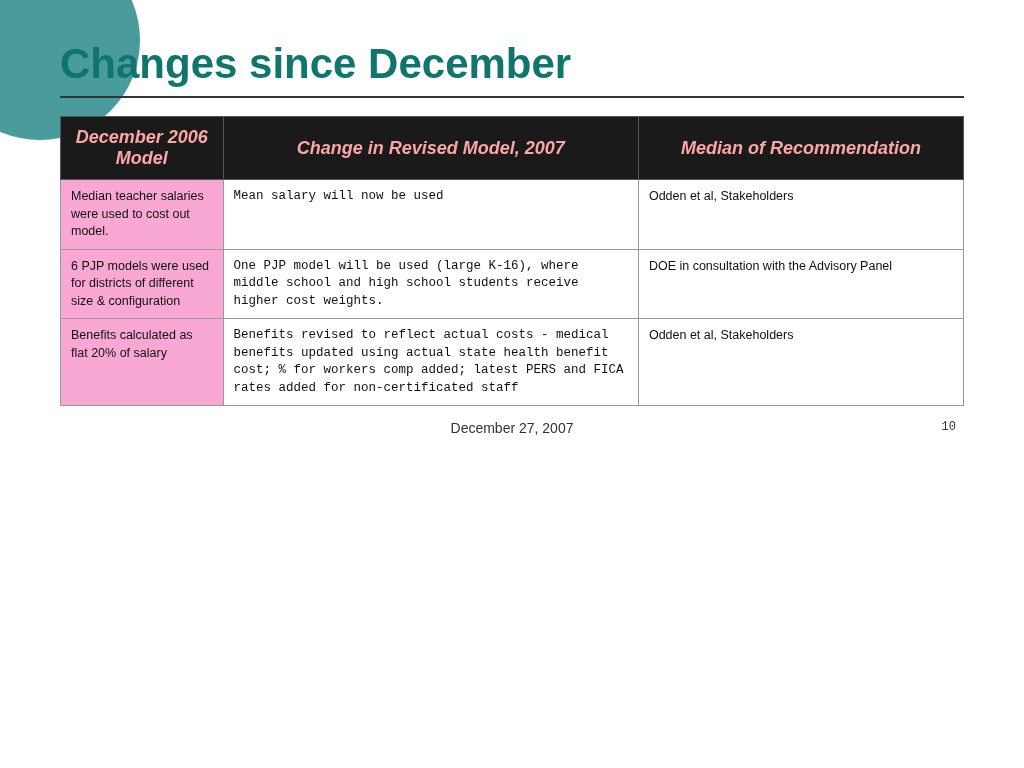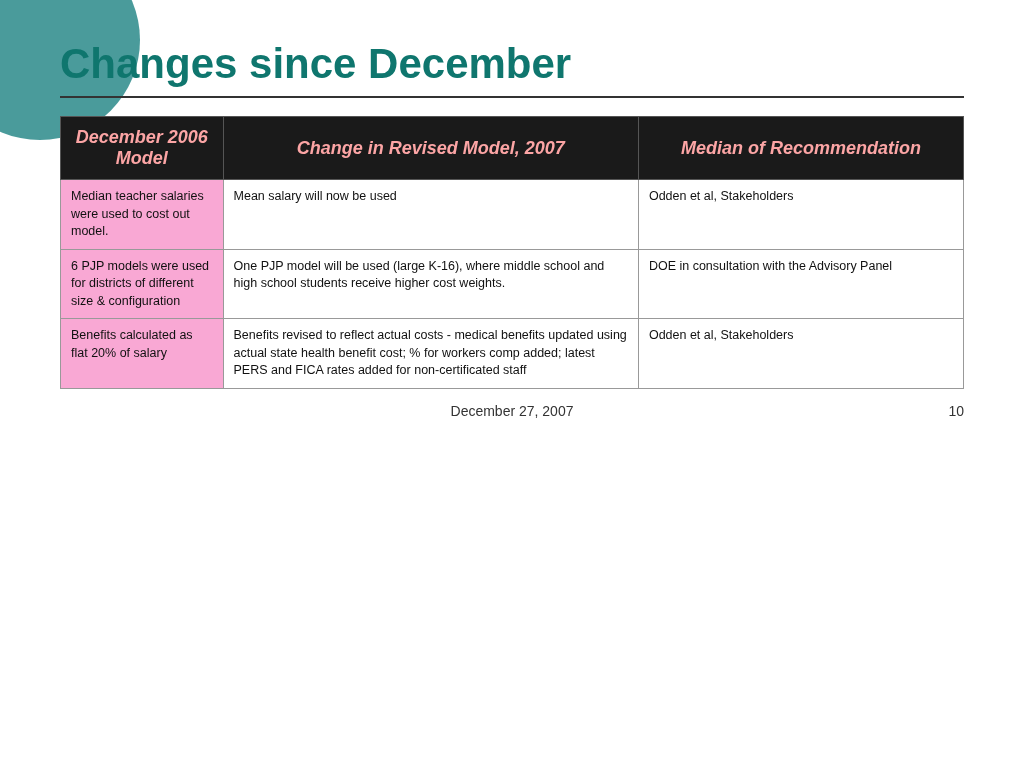--- a/index.html
+++ b/index.html
@@ -69,20 +69,21 @@
       line-height: 1.4;
     }
 
     tbody tr td:first-child {
       background: #f9a8d4;
       width: 18%;
     }
 
     tbody tr td:nth-child(2) {
       width: 46%;
+      font-family: Liberation Mono, monospace;
     }
 
     tbody tr td:nth-child(3) {
       width: 36%;
     }
 
     .footer-row {
       display: flex;
       justify-content: center;
       align-items: flex-start;
@@ -91,24 +92,25 @@
     }
 
     .footer-date {
       font-size: 14px;
       color: #333;
       text-align: center;
       flex: 1;
     }
 
     .footer-page {
-      font-size: 14px;
+      font-size: 12px;
       color: #333;
       position: absolute;
-      right: 0;
+      right: 8px;
+      font-family: Liberation Mono, monospace;
     }
 
     .underline {
       text-decoration: underline;
     }
   </style>
 </head>
 <body>
 
 <div class="deco-circle"></div>

